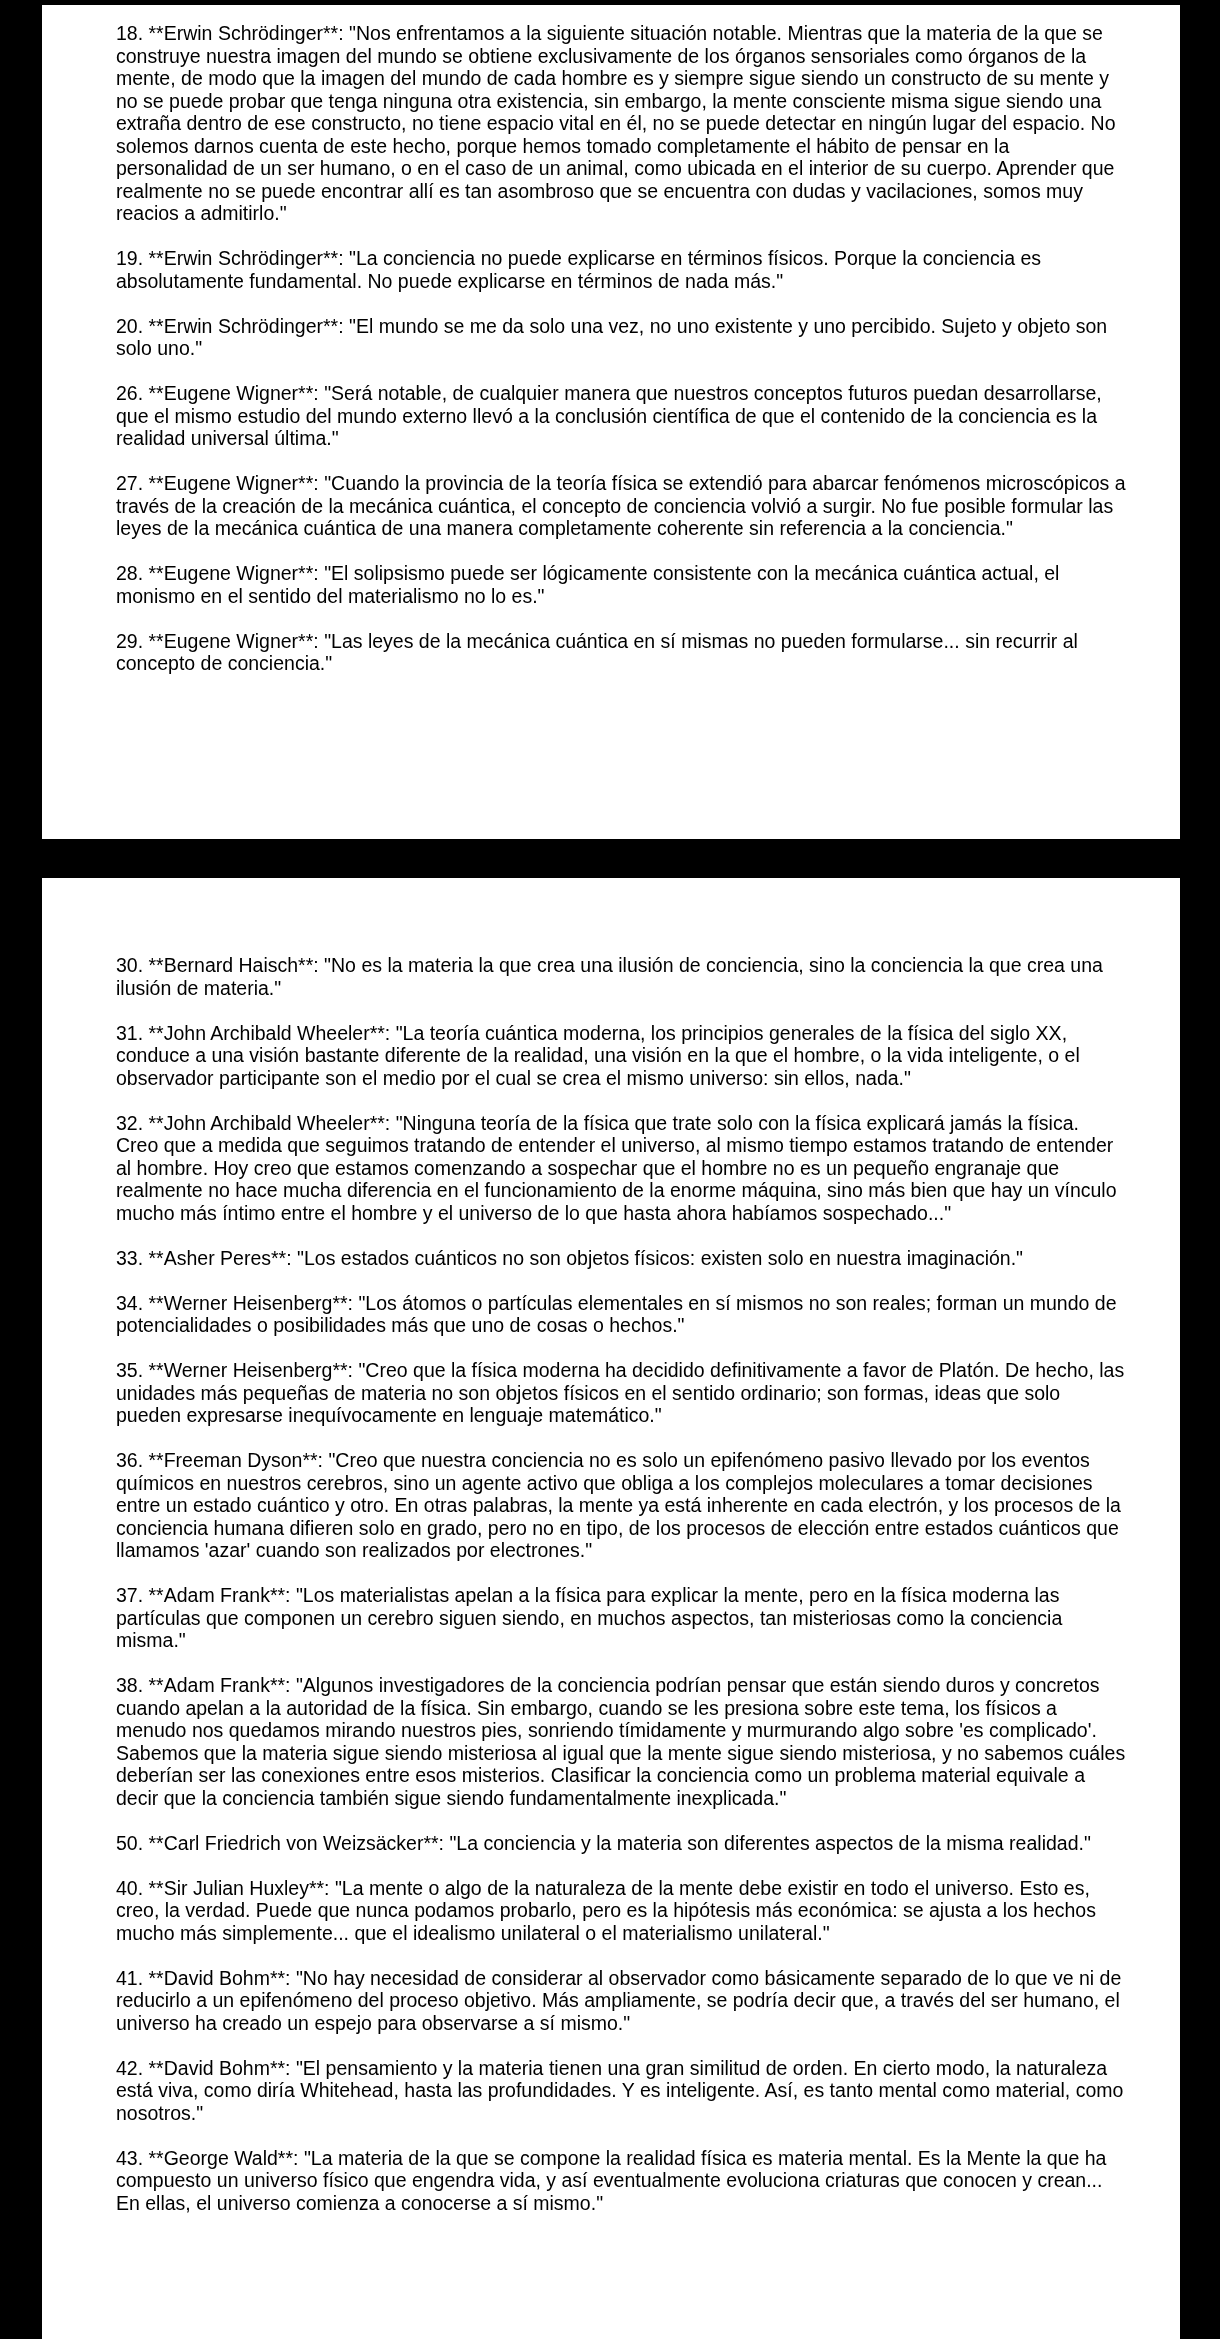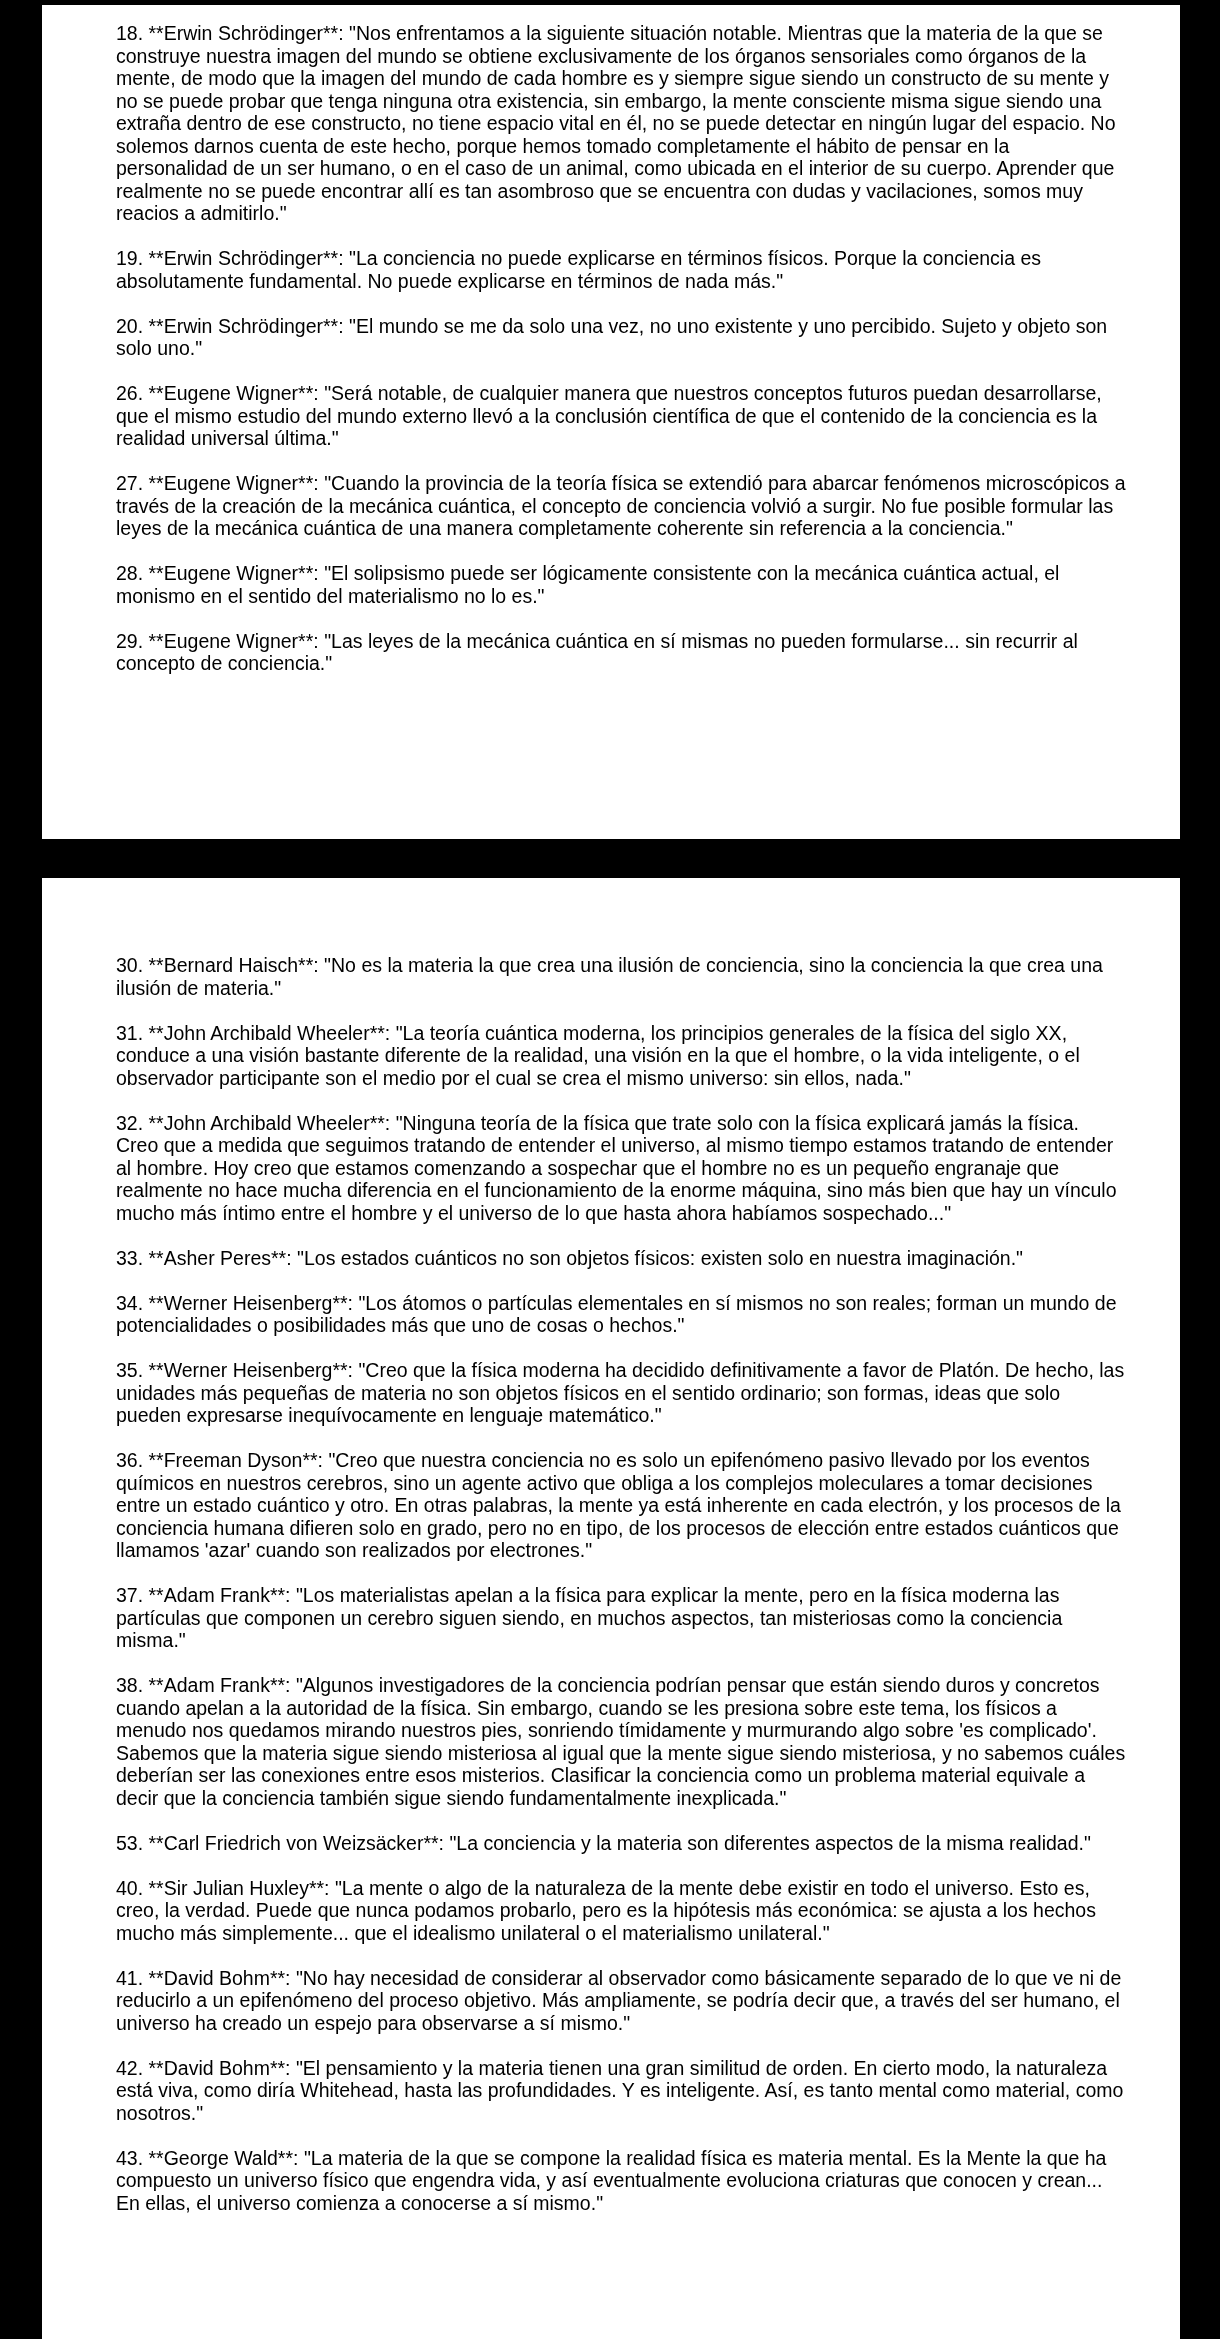--- a/index.html
+++ b/index.html
@@ -66,21 +66,21 @@
     <div class="page-content">
       <p>30. **Bernard Haisch**: "No es la materia la que crea una ilusión de conciencia, sino la conciencia la que crea una ilusión de materia."</p>
       <p>31. **John Archibald Wheeler**: "La teoría cuántica moderna, los principios generales de la física del siglo XX, conduce a una visión bastante diferente de la realidad, una visión en la que el hombre, o la vida inteligente, o el observador participante son el medio por el cual se crea el mismo universo: sin ellos, nada."</p>
       <p>32. **John Archibald Wheeler**: "Ninguna teoría de la física que trate solo con la física explicará jamás la física. Creo que a medida que seguimos tratando de entender el universo, al mismo tiempo estamos tratando de entender al hombre. Hoy creo que estamos comenzando a sospechar que el hombre no es un pequeño engranaje que realmente no hace mucha diferencia en el funcionamiento de la enorme máquina, sino más bien que hay un vínculo mucho más íntimo entre el hombre y el universo de lo que hasta ahora habíamos sospechado..."</p>
       <p>33. **Asher Peres**: "Los estados cuánticos no son objetos físicos: existen solo en nuestra imaginación."</p>
       <p>34. **Werner Heisenberg**: "Los átomos o partículas elementales en sí mismos no son reales; forman un mundo de potencialidades o posibilidades más que uno de cosas o hechos."</p>
       <p>35. **Werner Heisenberg**: "Creo que la física moderna ha decidido definitivamente a favor de Platón. De hecho, las unidades más pequeñas de materia no son objetos físicos en el sentido ordinario; son formas, ideas que solo pueden expresarse inequívocamente en lenguaje matemático."</p>
       <p>36. **Freeman Dyson**: "Creo que nuestra conciencia no es solo un epifenómeno pasivo llevado por los eventos químicos en nuestros cerebros, sino un agente activo que obliga a los complejos moleculares a tomar decisiones entre un estado cuántico y otro. En otras palabras, la mente ya está inherente en cada electrón, y los procesos de la conciencia humana difieren solo en grado, pero no en tipo, de los procesos de elección entre estados cuánticos que llamamos 'azar' cuando son realizados por electrones."</p>
       <p>37. **Adam Frank**: "Los materialistas apelan a la física para explicar la mente, pero en la física moderna las partículas que componen un cerebro siguen siendo, en muchos aspectos, tan misteriosas como la conciencia misma."</p>
       <p>38. **Adam Frank**: "Algunos investigadores de la conciencia podrían pensar que están siendo duros y concretos cuando apelan a la autoridad de la física. Sin embargo, cuando se les presiona sobre este tema, los físicos a menudo nos quedamos mirando nuestros pies, sonriendo tímidamente y murmurando algo sobre 'es complicado'. Sabemos que la materia sigue siendo misteriosa al igual que la mente sigue siendo misteriosa, y no sabemos cuáles deberían ser las conexiones entre esos misterios. Clasificar la conciencia como un problema material equivale a decir que la conciencia también sigue siendo fundamentalmente inexplicada."</p>
-      <p>53. **Carl Friedrich von Weizsäcker**: "La conciencia y la materia son diferentes aspectos de la misma realidad."</p>
+      <p>50. **Carl Friedrich von Weizsäcker**: "La conciencia y la materia son diferentes aspectos de la misma realidad."</p>
       <p>40. **Sir Julian Huxley**: "La mente o algo de la naturaleza de la mente debe existir en todo el universo. Esto es, creo, la verdad. Puede que nunca podamos probarlo, pero es la hipótesis más económica: se ajusta a los hechos mucho más simplemente... que el idealismo unilateral o el materialismo unilateral."</p>
       <p>41. **David Bohm**: "No hay necesidad de considerar al observador como básicamente separado de lo que ve ni de reducirlo a un epifenómeno del proceso objetivo. Más ampliamente, se podría decir que, a través del ser humano, el universo ha creado un espejo para observarse a sí mismo."</p>
       <p>42. **David Bohm**: "El pensamiento y la materia tienen una gran similitud de orden. En cierto modo, la naturaleza está viva, como diría Whitehead, hasta las profundidades. Y es inteligente. Así, es tanto mental como material, como nosotros."</p>
       <p>43. **George Wald**: "La materia de la que se compone la realidad física es materia mental. Es la Mente la que ha compuesto un universo físico que engendra vida, y así eventualmente evoluciona criaturas que conocen y crean... En ellas, el universo comienza a conocerse a sí mismo."</p>
     </div>
   </div>
 
 </div>
 
 </body></html>

